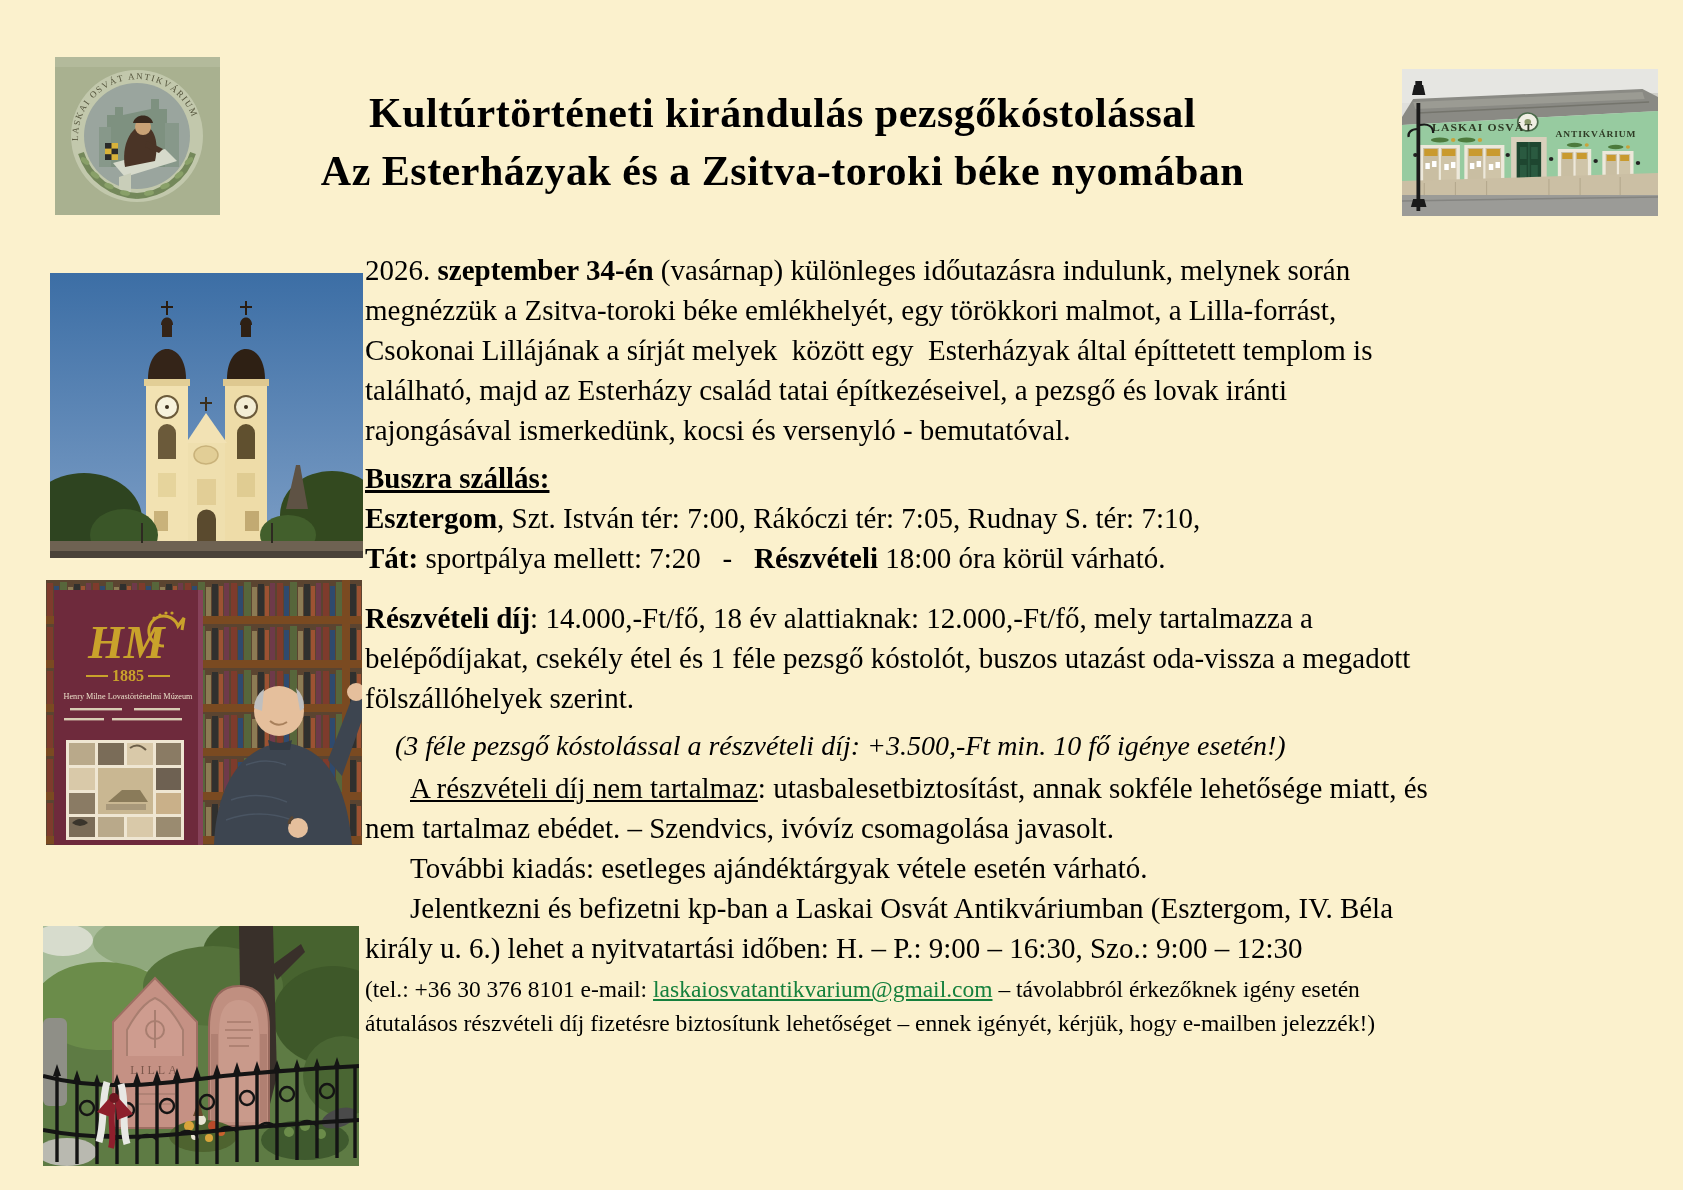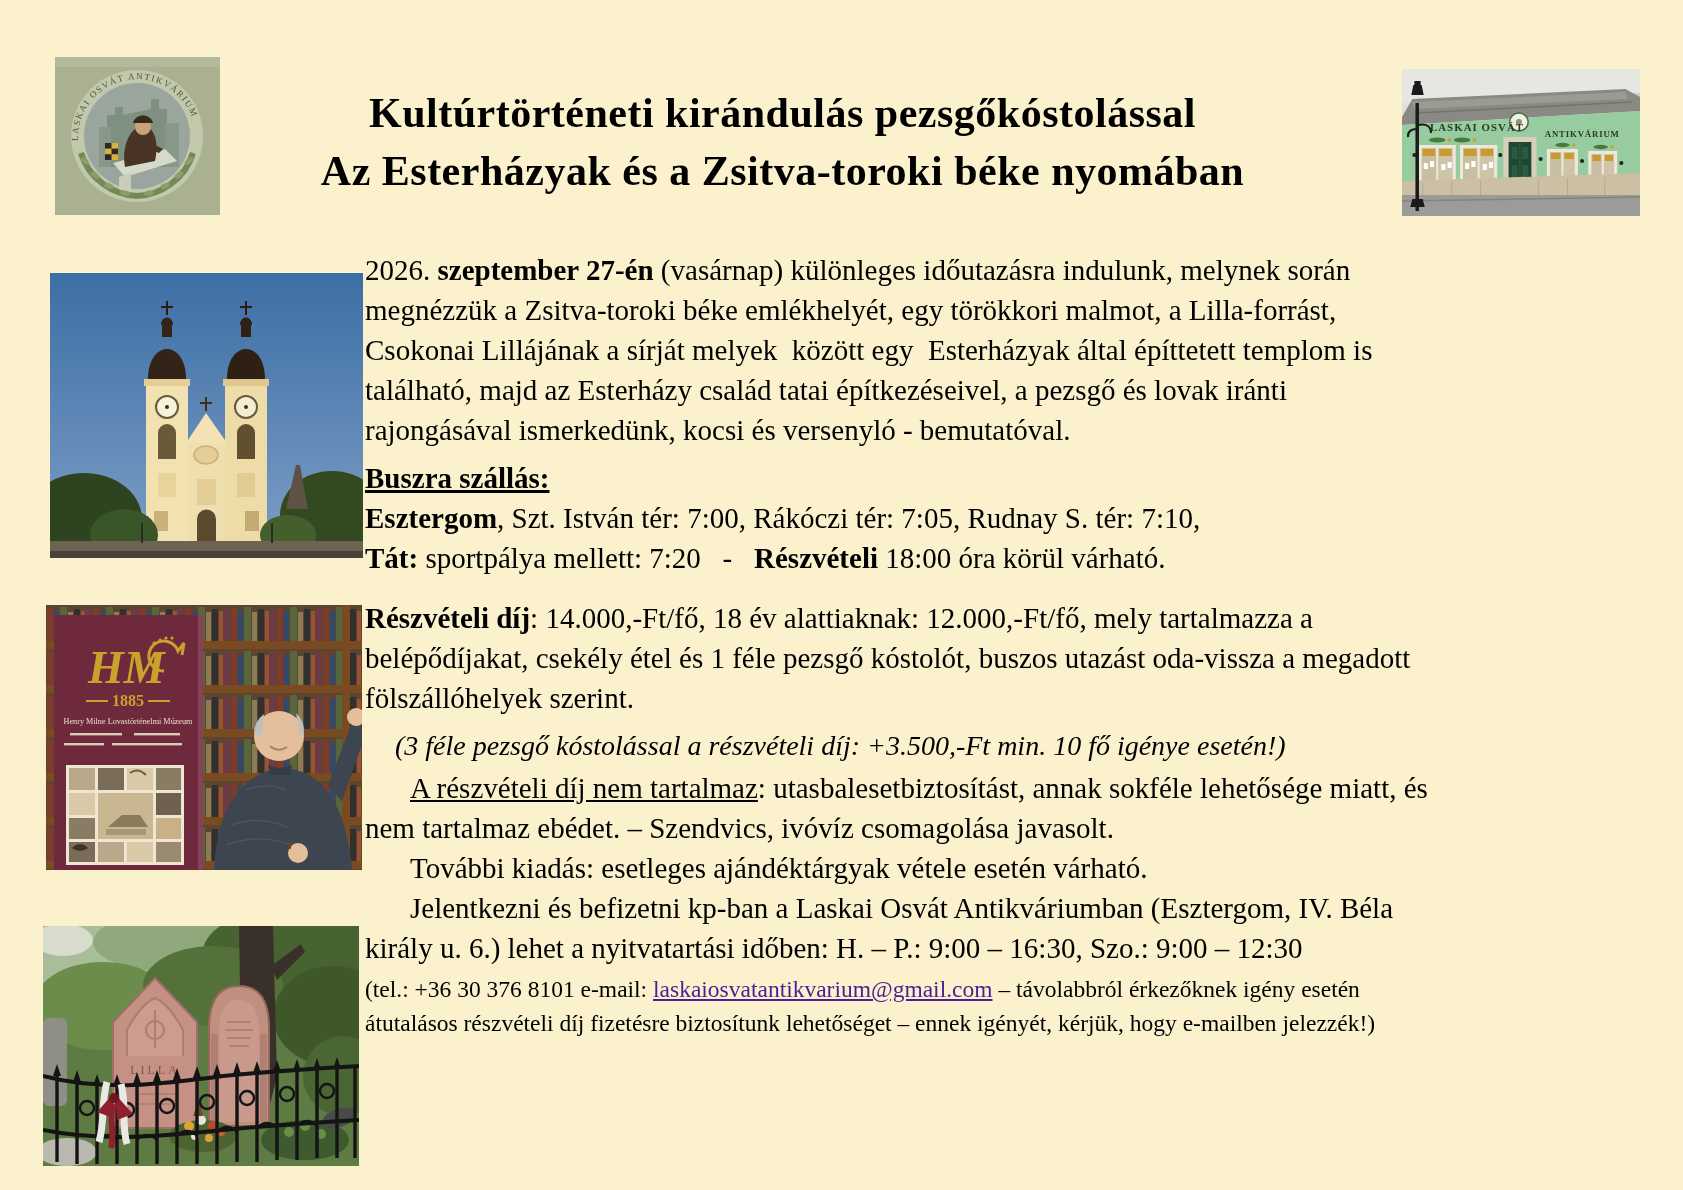--- a/index.html
+++ b/index.html
@@ -23,21 +23,21 @@
   .text-col p{margin:0;white-space:pre-wrap;}
   .bus-heading{font-weight:bold;text-decoration:underline;text-decoration-thickness:3px;margin-top:8px !important;}
   .mt-sec{margin-top:20px !important;}
   .mt-sm{margin-top:6px !important;}
   .indent{text-indent:45px;}
   .indent-sm{text-indent:30px;}
   .italic{font-style:italic;}
   .note{font-size:28px;line-height:44px;}
   .small{font-size:23.5px;line-height:34px;margin-top:4px !important;}
   .footer-note{font-style:italic;font-size:25px;line-height:40px;width:1120px;text-align:center;margin-top:6px !important;}
-  a.email{color:#4c1d95;text-decoration:underline;cursor:pointer;}
+  a.email{color:#15803d;text-decoration:underline;cursor:pointer;}
   b{font-weight:bold;}
   u{text-decoration:underline;}
 </style>
 </head>
 <body>
 
 <div class="page">
 
   <div class="photo" style="left:55px;top:57px;width:165px;height:158px;">
     <svg viewBox="0 0 165 158" preserveAspectRatio="none">
@@ -82,21 +82,21 @@
         <textPath href="#lg-arc" startOffset="8">LASKAI OSVÁT ANTIKVÁRIUM</textPath>
       </text>
     </svg>
   </div>
 
   <div class="title">
     <div>Kultúrtörténeti kirándulás pezsgőkóstolással</div>
     <div>Az Esterházyak és a Zsitva-toroki béke nyomában</div>
   </div>
 
-  <div class="photo" style="left:1402px;top:69px;width:238px;height:147px;">
+  <div class="photo" style="left:1402px;top:69px;width:256px;height:147px;">
     <svg viewBox="0 0 230 147" preserveAspectRatio="none">
       <rect width="230" height="147" fill="#DFDFDB"></rect>
       <rect x="0" y="0" width="230" height="34" fill="#E6E6E2"></rect>
       <rect x="196" y="24" width="34" height="34" fill="#CFCFC9"></rect>
 
       <polygon points="0,48 10,30 216,20 230,28 230,42 0,56" fill="#8A8A84"></polygon>
       <polygon points="10,33 216,23 218,30 12,40" fill="#9B9B93"></polygon>
       <line x1="14" y1="44" x2="222" y2="33" stroke="#74746C" stroke-width="1.5"></line>
 
       <polygon points="0,56 230,42 230,118 0,122" fill="#97CBA0"></polygon>
@@ -254,21 +254,21 @@
 
       <rect x="0" y="268" width="313" height="17" fill="#6E6252"></rect>
       <rect x="0" y="278" width="313" height="7" fill="#4A4238"></rect>
       <g stroke="#2E2A22" stroke-width="2">
           <line x1="92" y1="250" x2="92" y2="270"></line>
           <line x1="222" y1="250" x2="222" y2="270"></line>
         </g>
     </svg>
   </div>
 
-  <div class="photo" style="left:46px;top:605px;width:316px;height:265px;">
+  <div class="photo" style="left:46px;top:580px;width:316px;height:265px;">
     <svg viewBox="0 0 316 265" preserveAspectRatio="none">
       <defs>
         <pattern id="bkp" width="46" height="44" patternUnits="userSpaceOnUse">
           <rect width="46" height="44" fill="#5B4430"></rect>
           <rect y="36" width="46" height="8" fill="#7A4A21"></rect>
           <rect x="1" y="3" width="6" height="33" fill="#7E3B2C"></rect>
           <rect x="8" y="6" width="5" height="30" fill="#2F4A6E"></rect>
           <rect x="14" y="2" width="7" height="34" fill="#57663B"></rect>
           <rect x="22" y="7" width="5" height="29" fill="#8C7B54"></rect>
           <rect x="28" y="4" width="6" height="32" fill="#30302E"></rect>
@@ -459,21 +459,21 @@
       <path d="M78,158 C84,178 78,198 84,218" fill="none" stroke="#E8E8E4" stroke-width="7"></path>
       <path d="M70,168 L54,186 L70,192 Z" fill="#8E1F2C"></path>
       <path d="M72,168 L90,188 L74,194 Z" fill="#8E1F2C"></path>
       <circle cx="71" cy="172" r="5" fill="#6E1620"></circle>
       <path d="M70,178 C66,196 72,208 68,222" fill="none" stroke="#8E1F2C" stroke-width="6"></path>
     </svg>
   </div>
 
   <div class="text-col">
 
-    <p><span>2026. </span><b>szeptember 27-én</b><span> (vasárnap) különleges időutazásra indulunk, melynek során
+    <p><span>2026. </span><b>szeptember 34-én</b><span> (vasárnap) különleges időutazásra indulunk, melynek során
 megnézzük a Zsitva-toroki béke emlékhelyét, egy törökkori malmot, a Lilla-forrást,
 Csokonai Lillájának a sírját melyek  között egy  Esterházyak által építtetett templom is
 található, majd az Esterházy család tatai építkezéseivel, a pezsgő és lovak iránti
 rajongásával ismerkedünk, kocsi és versenyló - bemutatóval.</span></p>
 
     <p class="bus-heading">Buszra szállás:</p>
 
     <p><b>Esztergom</b><span>, Szt. István tér: 7:00, Rákóczi tér: 7:05, Rudnay S. tér: 7:10,</span></p>
 
     <p><b>Tát:</b><span> sportpálya mellett: 7:20   -   </span><b>Részvételi</b><span> 18:00 óra körül várható.</span></p>

